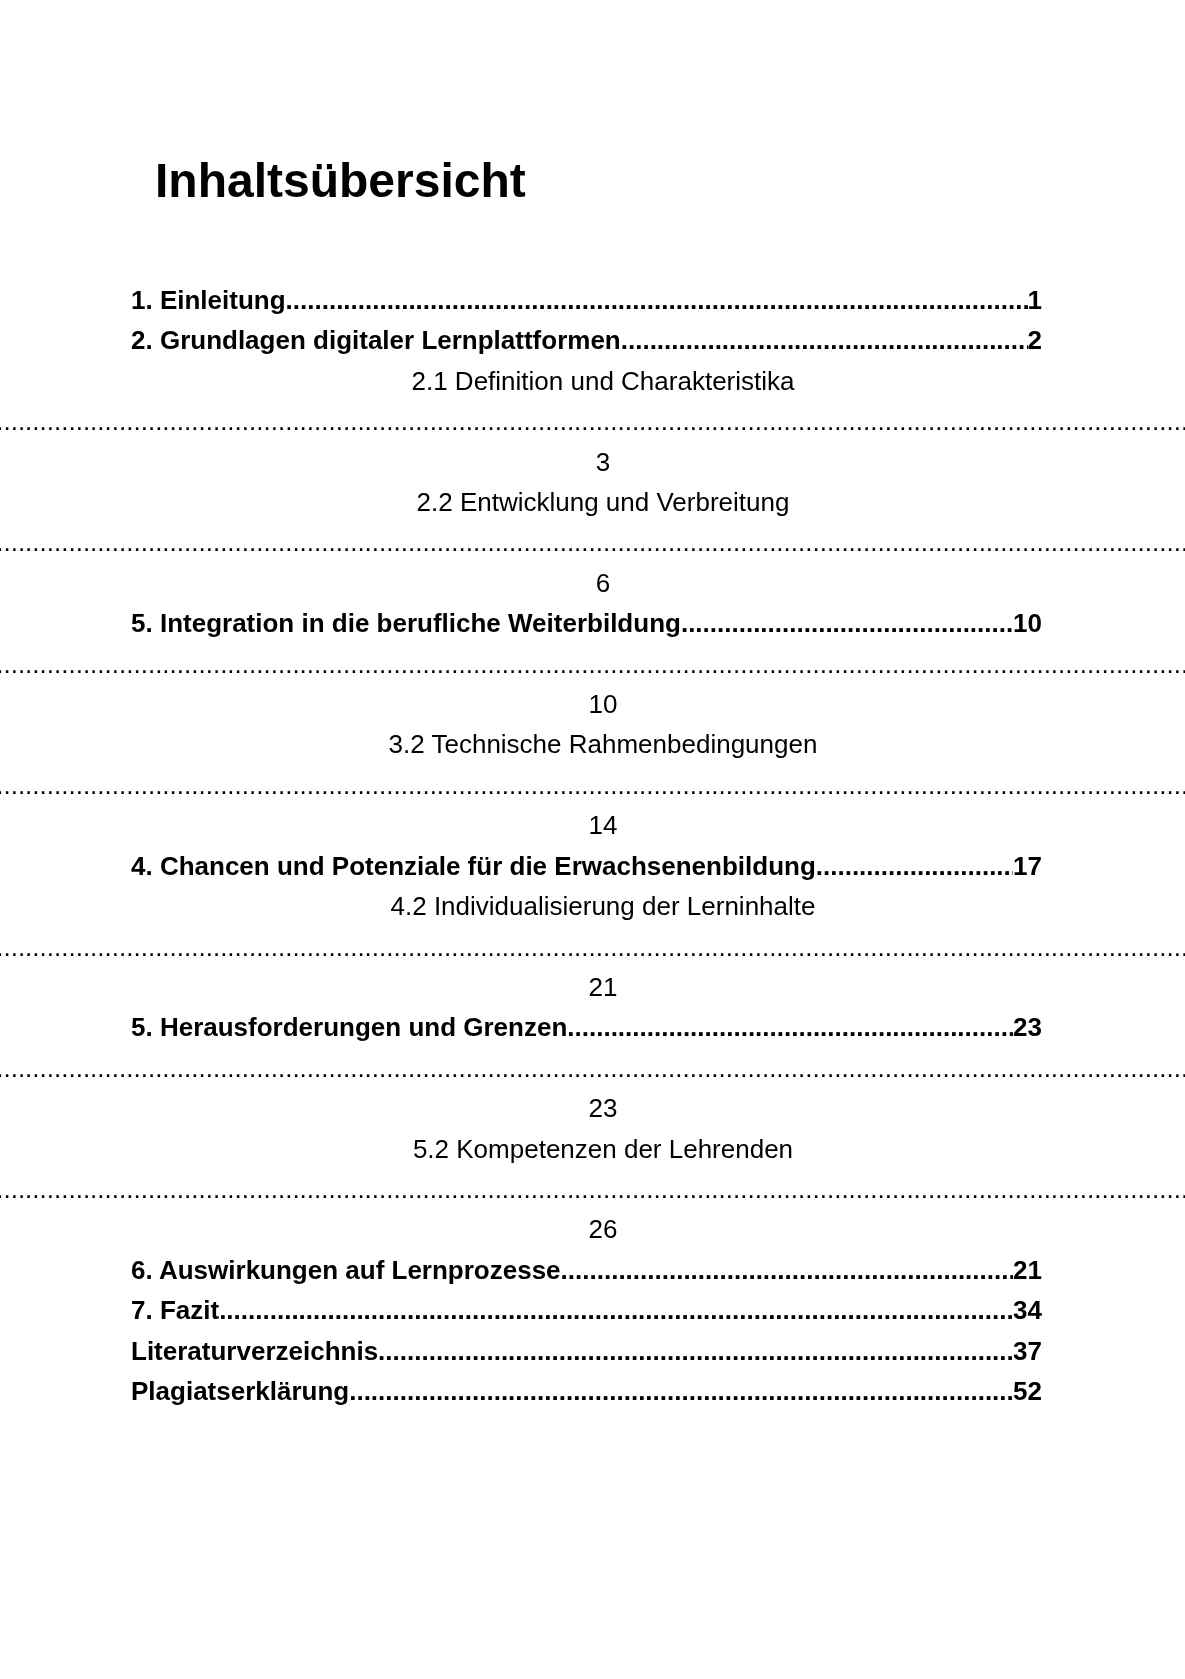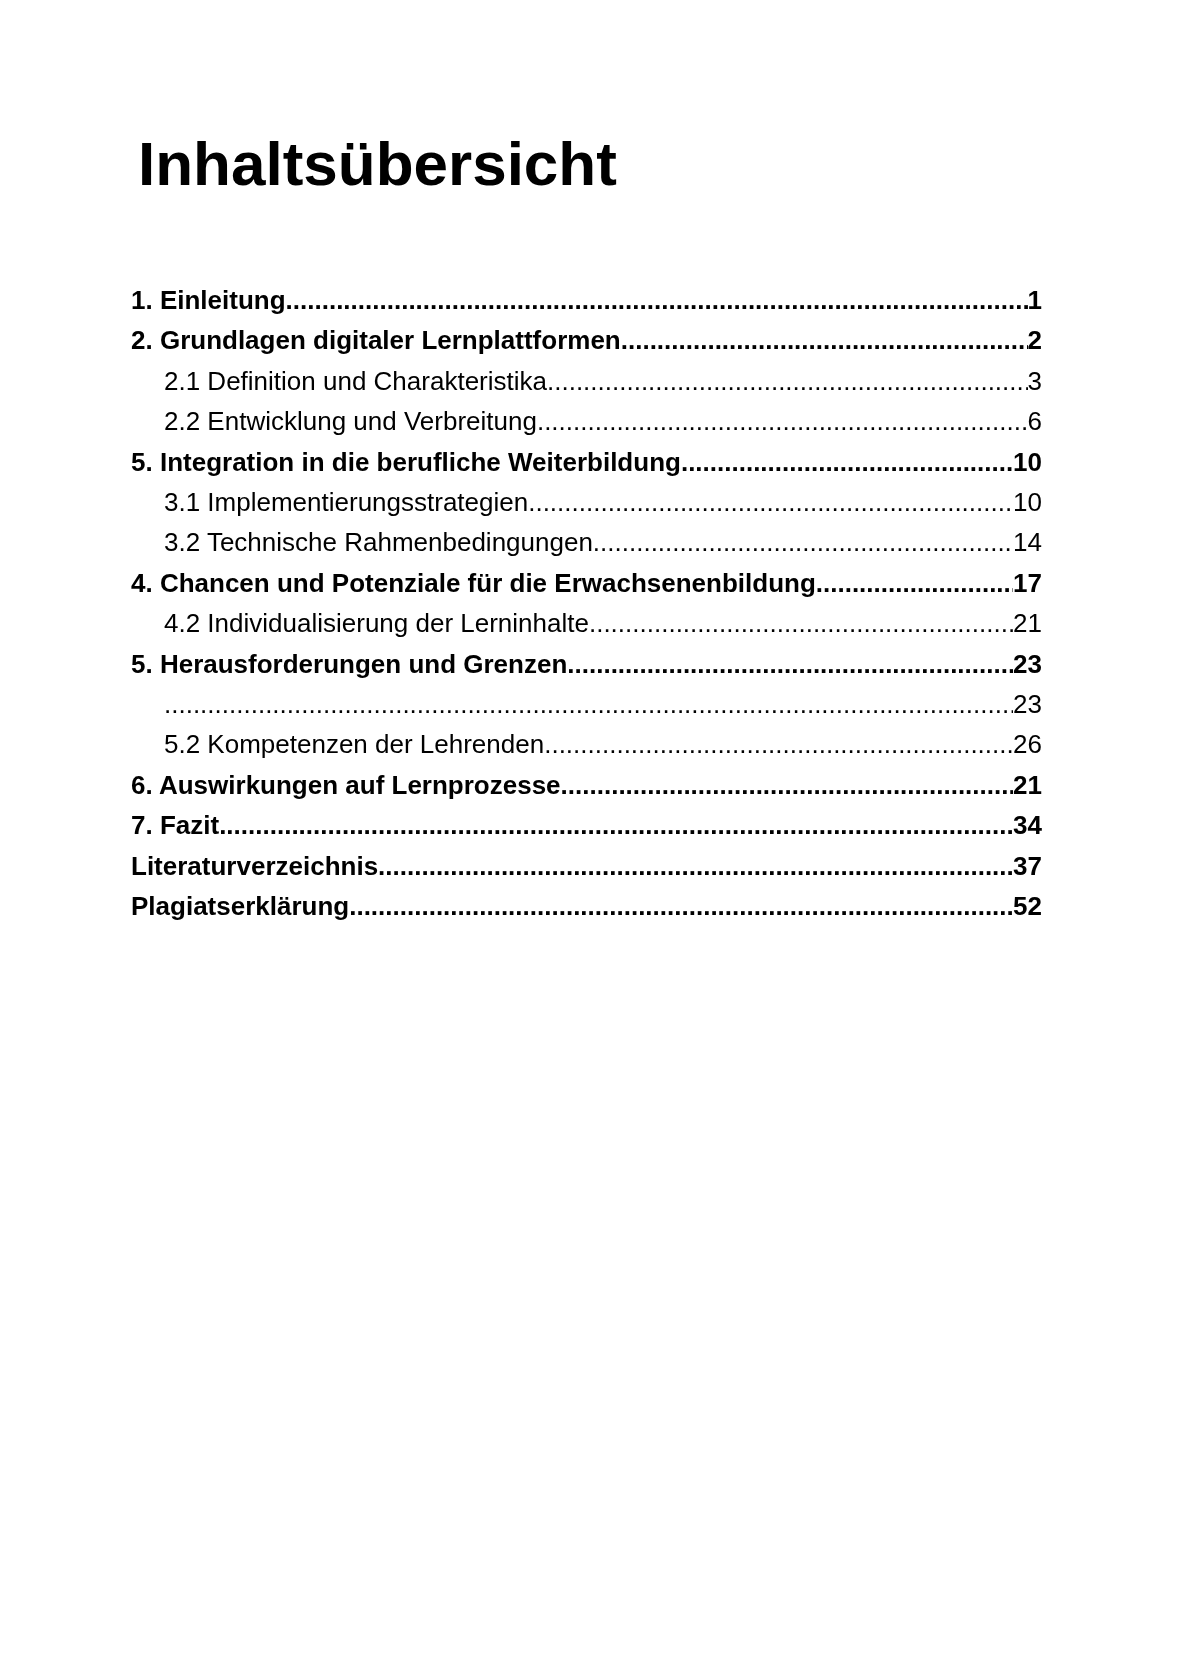--- a/index.html
+++ b/index.html
@@ -13,41 +13,41 @@
     height: 1679px;
     background: #ffffff;
     color: #000000;
     font-family: "Liberation Sans", sans-serif;
     overflow: hidden;
   }
   .doc-title {
     position: absolute;
     left: 138px;
     top: 140px;
-    margin: 0;
-    font-size: 62px;
+    margin: 17px;
+    font-size: 48px;
     line-height: 48px;
     font-weight: bold;
     white-space: nowrap;
   }
   .toc {
     position: absolute;
     left: 131px;
     top: 280px;
     width: 911px;
   }
   .toc-row {
     display: flex;
     align-items: center;
     font-size: 26px;
     line-height: 40.4px;
     white-space: nowrap;
   }
   .toc-row.b { font-weight: bold; }
-  .toc-row.sub { padding-left: 33px; }
+  .toc-row.sub { padding-left: 33px; flex-direction: column; }
   .lbl { flex: 0 0 auto; }
   .leader {
     flex: 1 1 auto;
     overflow: hidden;
     white-space: nowrap;
   }
   .leader::after {
     content: "....................................................................................................................................................................................";
   }
   .pg { flex: 0 0 auto; }
@@ -85,21 +85,20 @@
       <span class="pg">6</span>
     </div>
 
     <div class="toc-row b">
       <span class="lbl">5. Integration in die berufliche Weiterbildung</span>
       <span class="leader"></span>
       <span class="pg">10</span>
     </div>
 
     <div class="toc-row sub">
-      <span class="lbl">3.1 Implementierungsstrategien</span>
       <span class="leader"></span>
       <span class="pg">10</span>
     </div>
 
     <div class="toc-row sub">
       <span class="lbl">3.2 Technische Rahmenbedingungen</span>
       <span class="leader"></span>
       <span class="pg">14</span>
     </div>
 

